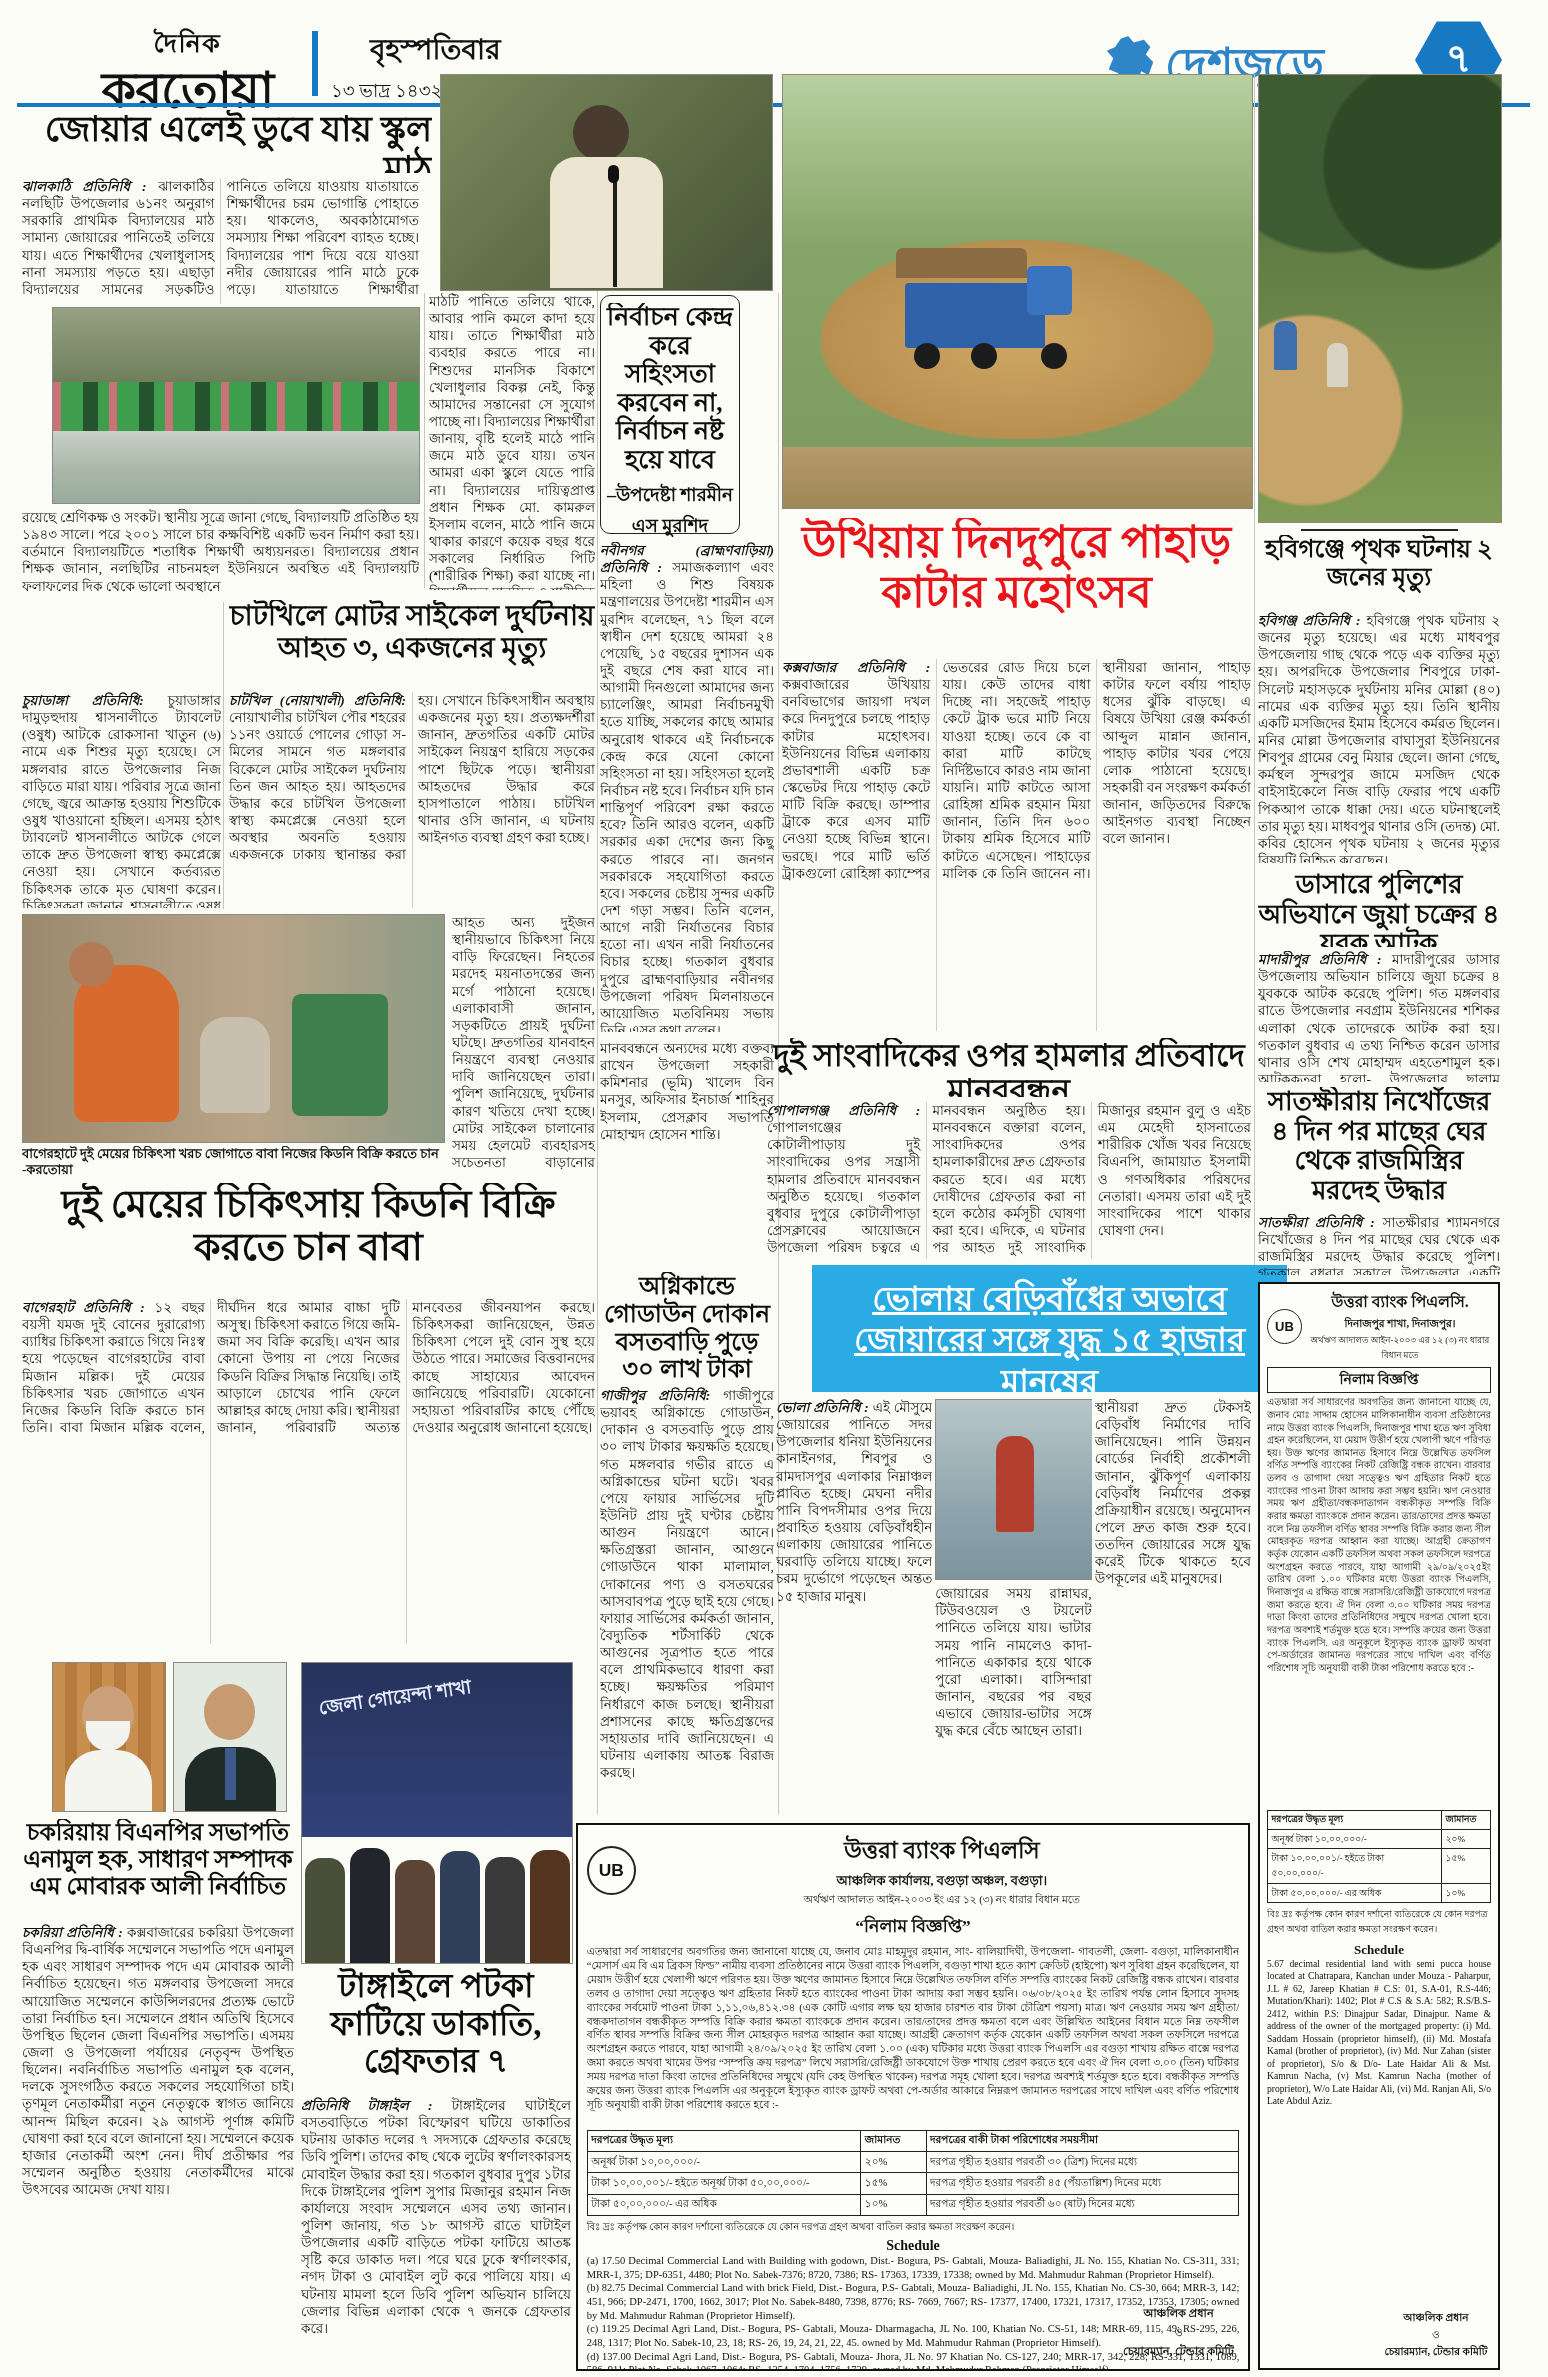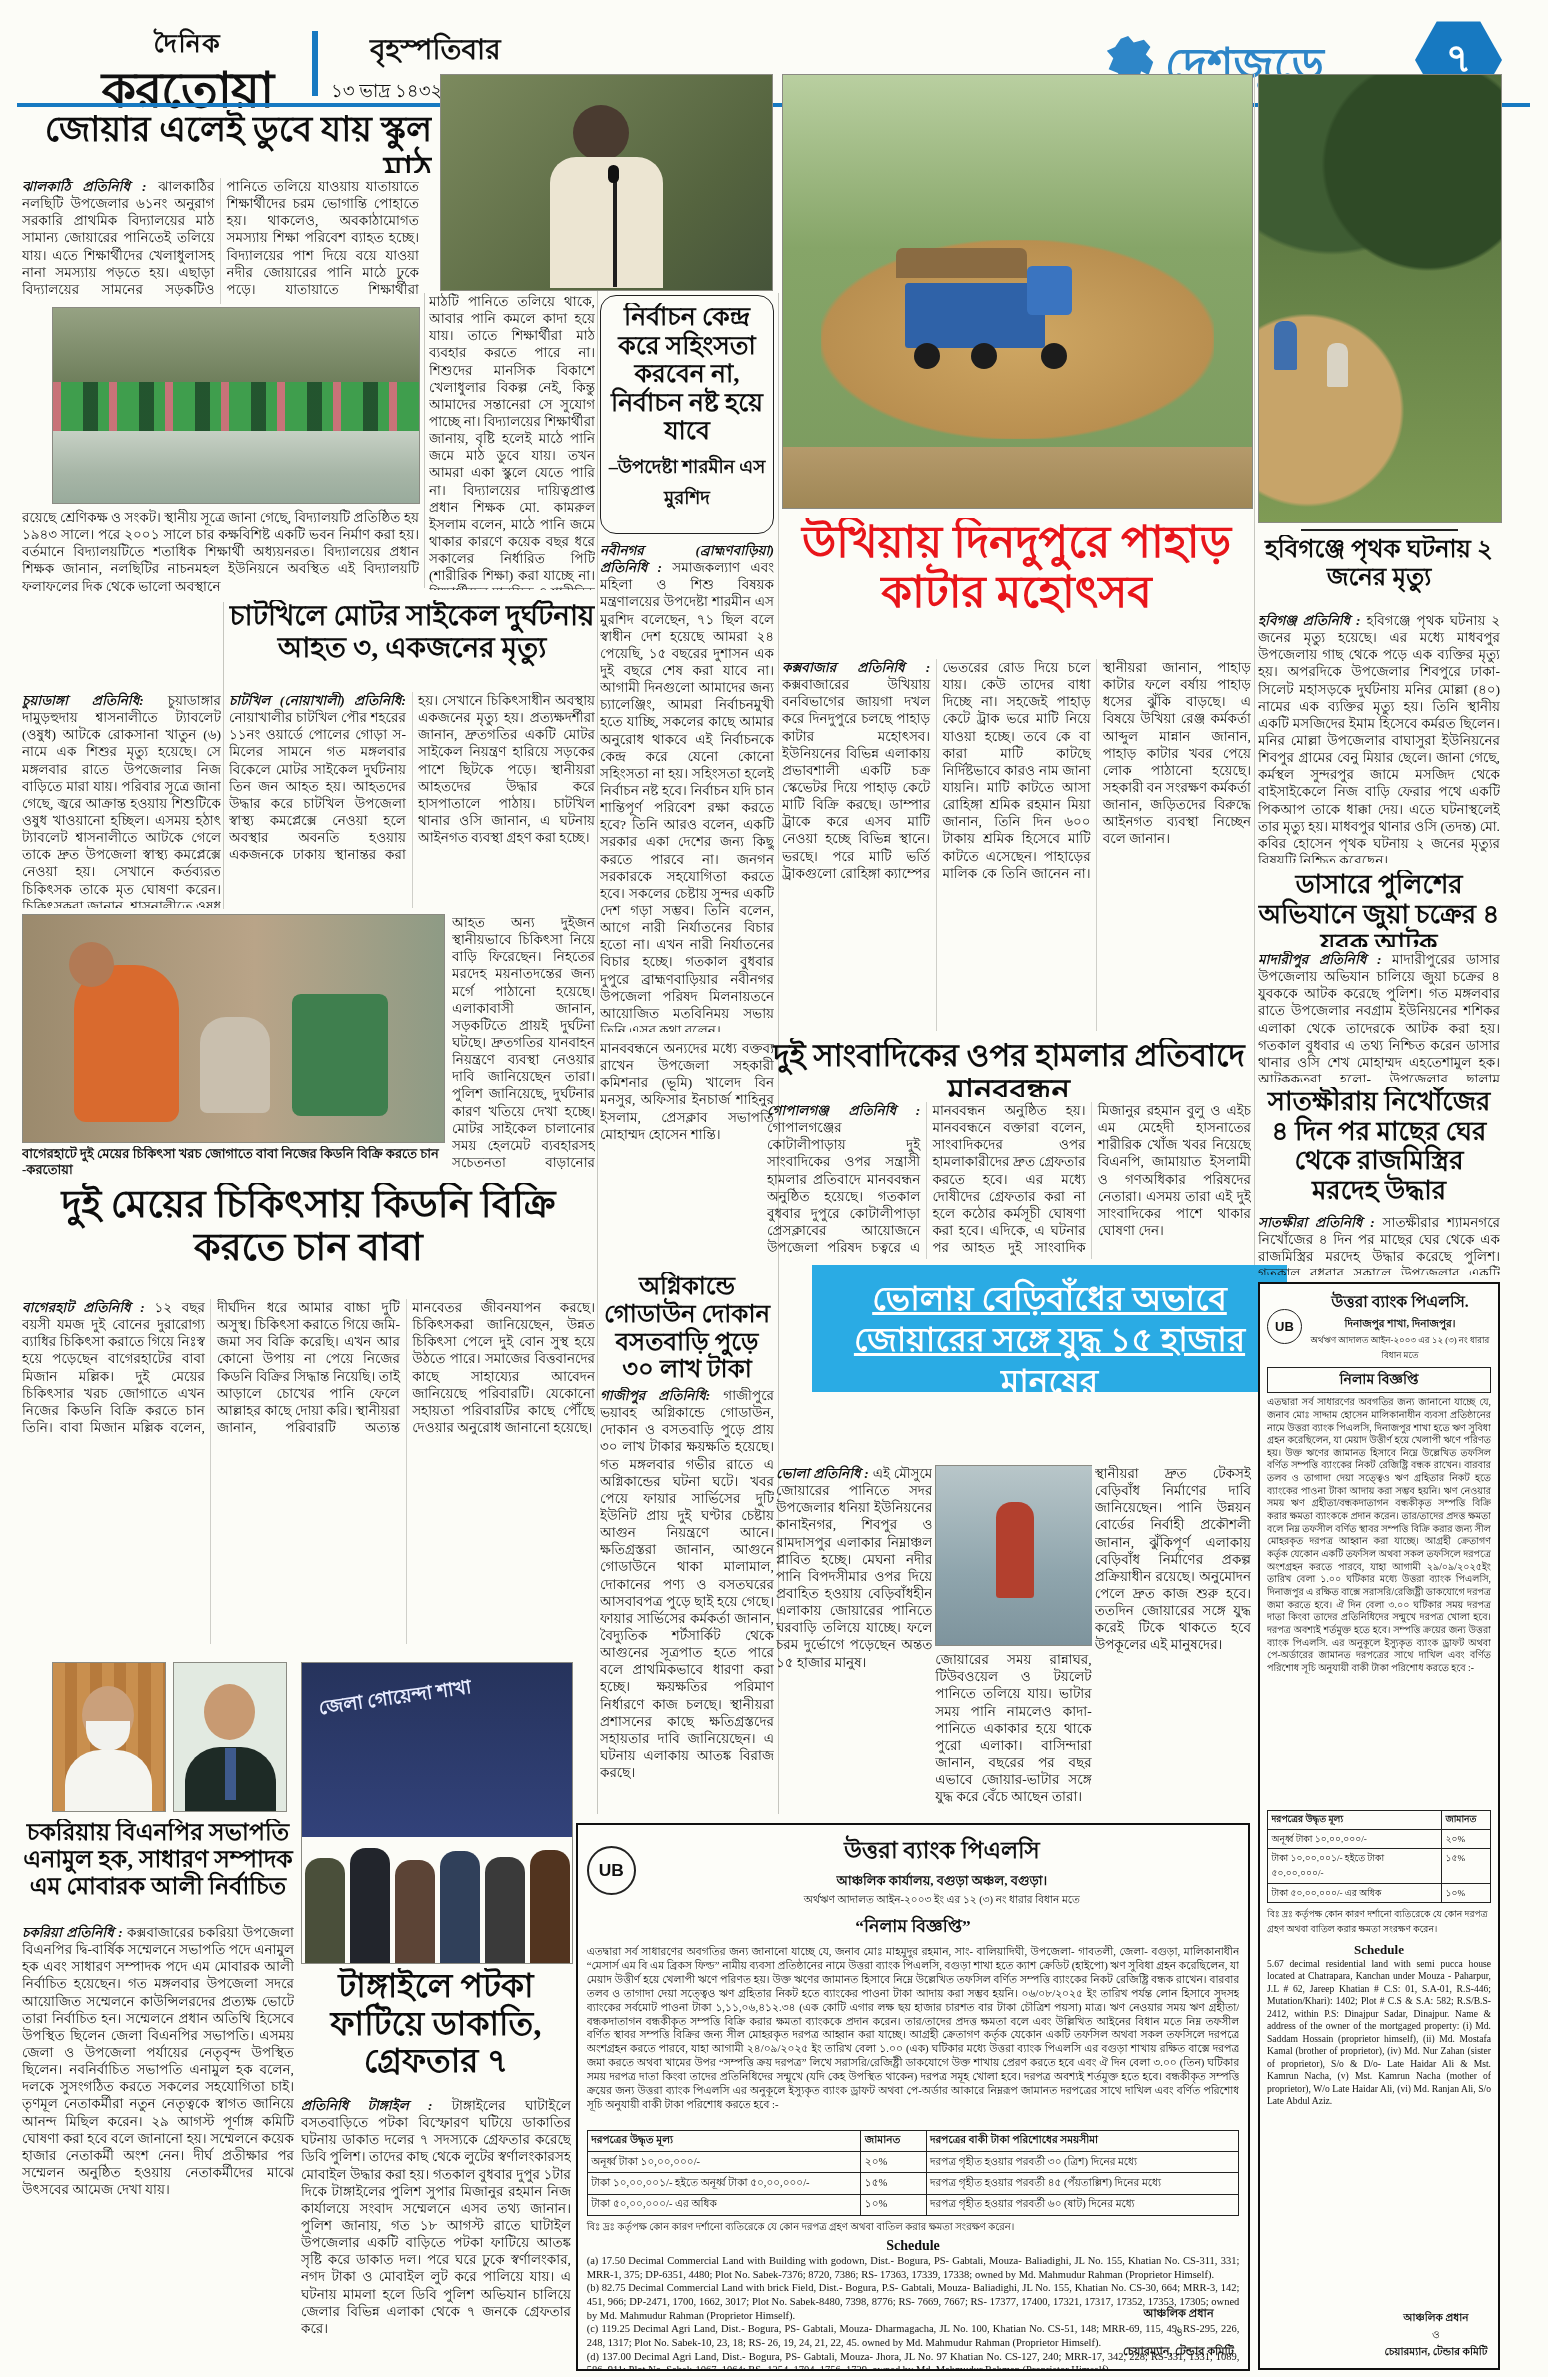--- a/index.html
+++ b/index.html
@@ -128,21 +128,21 @@
     <span>টাঙ্গাইলের ঘাটাইলে বসতবাড়িতে পটকা বিস্ফোরণ ঘটিয়ে ডাকাতির ঘটনায় ডাকাত দলের ৭ সদস্যকে গ্রেফতার করেছে ডিবি পুলিশ। তাদের কাছ থেকে লুটের স্বর্ণালংকারসহ মোবাইল উদ্ধার করা হয়। গতকাল বুধবার দুপুর ১টার দিকে টাঙ্গাইলের পুলিশ সুপার মিজানুর রহমান নিজ কার্যালয়ে সংবাদ সম্মেলনে এসব তথ্য জানান। পুলিশ জানায়, গত ১৮ আগস্ট রাতে ঘাটাইল উপজেলার একটি বাড়িতে পটকা ফাটিয়ে আতঙ্ক সৃষ্টি করে ডাকাত দল। পরে ঘরে ঢুকে স্বর্ণালংকার, নগদ টাকা ও মোবাইল লুট করে পালিয়ে যায়। এ ঘটনায় মামলা হলে ডিবি পুলিশ অভিযান চালিয়ে জেলার বিভিন্ন এলাকা থেকে ৭ জনকে গ্রেফতার করে।</span>
   </div>
 
   <div class="photo" style="left:440px;top:74px;width:331px;height:215px;">
     <div style="position:absolute;inset:0;background:linear-gradient(135deg,#7c8a5e,#55643f 70%,#46543a);"></div>
     <div style="position:absolute;left:40%;top:14%;width:56px;height:56px;background:#4a3b30;border-radius:50%;"></div>
     <div style="position:absolute;left:33%;top:38%;width:113px;height:131px;background:#ece5d2;border-radius:26px 26px 0 0;"></div>
     <div style="position:absolute;left:52%;top:46%;width:3.5px;height:113px;background:#1e1e1e;"></div>
     <div style="position:absolute;left:50.5%;top:42%;width:10.5px;height:17.4px;background:#111;border-radius:5.2px;"></div>
   </div>
-  <div class="abs" style="left:600px;top:295px;width:174px;height:239px;border:1.7px solid #222;border-radius:16px;box-sizing:border-box;padding:7px 5.2px;">
+  <div class="abs" style="left:600px;top:295px;width:140px;height:239px;border:1.7px solid #222;border-radius:10px;box-sizing:border-box;padding:7px 5.2px;">
     <div class="hl" style="font-size:25px;">নির্বাচন কেন্দ্র করে সহিংসতা করবেন না, নির্বাচন নষ্ট হয়ে যাবে</div>
     <div style="font-size:18.3px;font-weight:bold;text-align:center;margin-top:7px;">–উপদেষ্টা শারমীন এস মুরশিদ</div>
   </div>
   <div class="abs bt" style="left:600px;top:542px;width:174px;height:490px;">
     <span class="byl">নবীনগর (ব্রাহ্মণবাড়িয়া) প্রতিনিধি :</span>
     <span>সমাজকল্যাণ এবং মহিলা ও শিশু বিষয়ক মন্ত্রণালয়ের উপদেষ্টা শারমীন এস মুরশিদ বলেছেন, ৭১ ছিল বলে স্বাধীন দেশ হয়েছে আমরা ২৪ পেয়েছি, ১৫ বছরের দুশাসন এক দুই বছরে শেষ করা যাবে না। আগামী দিনগুলো আমাদের জন্য চ্যালেঞ্জিং, আমরা নির্বাচনমুখী হতে যাচ্ছি, সকলের কাছে আমার অনুরোধ থাকবে এই নির্বাচনকে কেন্দ্র করে যেনো কোনো সহিংসতা না হয়। সহিংসতা হলেই নির্বাচন নষ্ট হবে। নির্বাচন যদি চান শান্তিপূর্ণ পরিবেশ রক্ষা করতে হবে? তিনি আরও বলেন, একটি সরকার একা দেশের জন্য কিছু করতে পারবে না। জনগন সরকারকে সহযোগিতা করতে হবে। সকলের চেষ্টায় সুন্দর একটি দেশ গড়া সম্ভব। তিনি বলেন, আগে নারী নির্যাতনের বিচার হতো না। এখন নারী নির্যাতনের বিচার হচ্ছে। গতকাল বুধবার দুপুরে ব্রাহ্মণবাড়িয়ার নবীনগর উপজেলা পরিষদ মিলনায়তনে আয়োজিত মতবিনিময় সভায় তিনি এসব কথা বলেন।</span>
   </div>
   <div class="abs bt" style="left:600px;top:1040px;width:174px;height:225px;">মানববন্ধনে অন্যদের মধ্যে বক্তব্য রাখেন উপজেলা সহকারী কমিশনার (ভূমি) খালেদ বিন মনসুর, অফিসার ইনচার্জ শাহিনুর ইসলাম, প্রেসক্লাব সভাপতি মোহাম্মদ হোসেন শান্তি।</div>
 
   <div class="abs hl" style="left:600px;top:1272px;width:174px;height:108px;font-size:24.4px;">অগ্নিকান্ডে গোডাউন দোকান বসতবাড়ি পুড়ে ৩০ লাখ টাকা ক্ষয়ক্ষতি</div>
@@ -168,21 +168,21 @@
     <span>কক্সবাজারের উখিয়ায় বনবিভাগের জায়গা দখল করে দিনদুপুরে চলছে পাহাড় কাটার মহোৎসব। ইউনিয়নের বিভিন্ন এলাকায় প্রভাবশালী একটি চক্র স্কেভেটর দিয়ে পাহাড় কেটে মাটি বিক্রি করছে। ডাম্পার ট্রাকে করে এসব মাটি নেওয়া হচ্ছে বিভিন্ন স্থানে। ভরছে। পরে মাটি ভর্তি ট্রাকগুলো রোহিঙ্গা ক্যাম্পের ভেতরের রোড দিয়ে চলে যায়। কেউ তাদের বাধা দিচ্ছে না। সহজেই পাহাড় কেটে ট্রাক ভরে মাটি নিয়ে যাওয়া হচ্ছে। তবে কে বা কারা মাটি কাটছে নির্দিষ্টভাবে কারও নাম জানা যায়নি। মাটি কাটতে আসা রোহিঙ্গা শ্রমিক রহমান মিয়া জানান, তিনি দিন ৬০০ টাকায় শ্রমিক হিসেবে মাটি কাটতে এসেছেন। পাহাড়ের মালিক কে তিনি জানেন না। স্থানীয়রা জানান, পাহাড় কাটার ফলে বর্ষায় পাহাড় ধসের ঝুঁকি বাড়ছে। এ বিষয়ে উখিয়া রেঞ্জ কর্মকর্তা আব্দুল মান্নান জানান, পাহাড় কাটার খবর পেয়ে লোক পাঠানো হয়েছে। সহকারী বন সংরক্ষণ কর্মকর্তা জানান, জড়িতদের বিরুদ্ধে আইনগত ব্যবস্থা নিচ্ছেন বলে জানান।</span>
   </div>
 
   <div class="abs hl" style="left:767px;top:1038px;width:484px;height:59px;font-size:31px;">দুই সাংবাদিকের ওপর হামলার প্রতিবাদে মানববন্ধন</div>
   <div class="abs bt c3" style="left:767px;top:1102px;width:484px;height:157px;">
     <span class="byl">গোপালগঞ্জ প্রতিনিধি :</span>
     <span>গোপালগঞ্জের কোটালীপাড়ায় দুই সাংবাদিকের ওপর সন্ত্রাসী হামলার প্রতিবাদে মানববন্ধন অনুষ্ঠিত হয়েছে। গতকাল বুধবার দুপুরে কোটালীপাড়া প্রেসক্লাবের আয়োজনে উপজেলা পরিষদ চত্বরে এ মানববন্ধন অনুষ্ঠিত হয়। মানববন্ধনে বক্তারা বলেন, সাংবাদিকদের ওপর হামলাকারীদের দ্রুত গ্রেফতার করতে হবে। এর মধ্যে দোষীদের গ্রেফতার করা না হলে কঠোর কর্মসূচী ঘোষণা করা হবে। এদিকে, এ ঘটনার পর আহত দুই সাংবাদিক মিজানুর রহমান বুলু ও এইচ এম মেহেদী হাসনাতের শারীরিক খোঁজ খবর নিয়েছে বিএনপি, জামায়াত ইসলামী ও গণঅধিকার পরিষদের নেতারা। এসময় তারা এই দুই সাংবাদিকের পাশে থাকার ঘোষণা দেন।</span>
   </div>
 
   <div class="abs banner" style="left:812px;top:1265px;width:475px;height:127px;font-size:33px;line-height:1.25;padding:14px 14px;box-sizing:border-box;text-decoration:underline;">ভোলায় বেড়িবাঁধের অভাবে জোয়ারের সঙ্গে যুদ্ধ ১৫ হাজার মানুষের</div>
-  <div class="abs" style="left:776px;top:1465px;width:475px;height:417px;display:flex;gap:3px;">
+  <div class="abs" style="left:776px;top:1399px;width:475px;height:417px;display:flex;gap:3px;">
     <div class="bt" style="flex:1;height:100%;">
       <span class="byl">ভোলা প্রতিনিধি :</span>
       <span>এই মৌসুমে জোয়ারের পানিতে সদর উপজেলার ধনিয়া ইউনিয়নের কানাইনগর, শিবপুর ও রামদাসপুর এলাকার নিম্নাঞ্চল প্লাবিত হচ্ছে। মেঘনা নদীর পানি বিপদসীমার ওপর দিয়ে প্রবাহিত হওয়ায় বেড়িবাঁধহীন এলাকায় জোয়ারের পানিতে ঘরবাড়ি তলিয়ে যাচ্ছে। ফলে চরম দুর্ভোগে পড়েছেন অন্তত ১৫ হাজার মানুষ।</span>
     </div>
     <div style="flex:1;height:100%;overflow:hidden;">
       <div class="photo" style="position:relative;width:100%;height:179px;margin-bottom:5.2px;">
         <div style="position:absolute;inset:0;background:linear-gradient(#b8c6c9,#8fa5ad 60%,#7e949d);"></div>
         <div style="position:absolute;left:38%;top:20%;width:38px;height:96px;background:#b3402e;border-radius:15.7px 15.7px 3.5px 3.5px;"></div>
       </div>
       <div class="bt">জোয়ারের সময় রান্নাঘর, টিউবওয়েল ও টয়লেট পানিতে তলিয়ে যায়। ভাটার সময় পানি নামলেও কাদা-পানিতে একাকার হয়ে থাকে পুরো এলাকা। বাসিন্দারা জানান, বছরের পর বছর এভাবে জোয়ার-ভাটার সঙ্গে যুদ্ধ করে বেঁচে আছেন তারা।</div>

